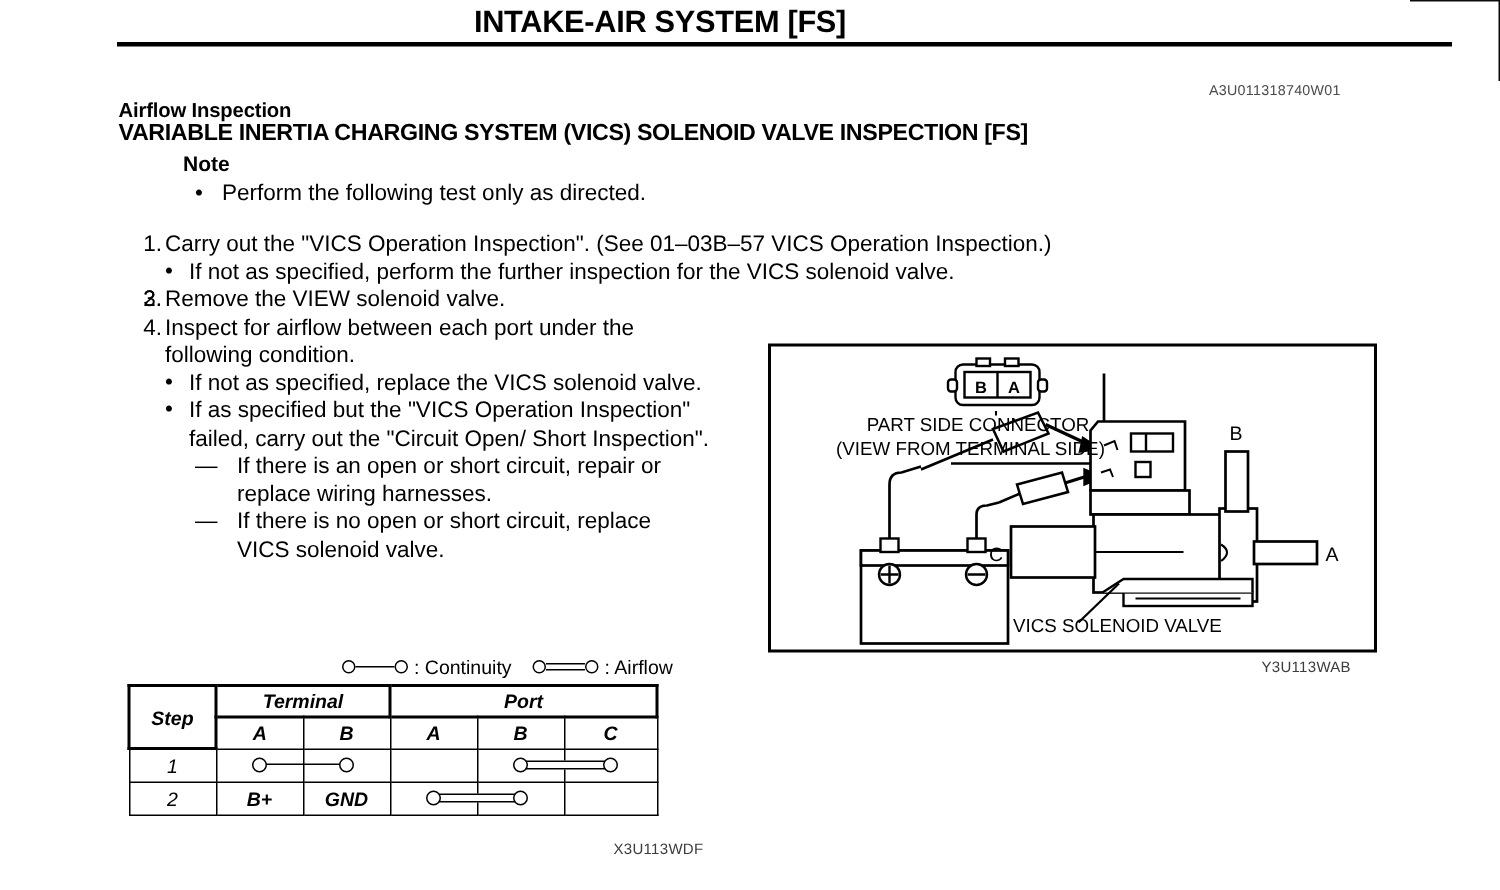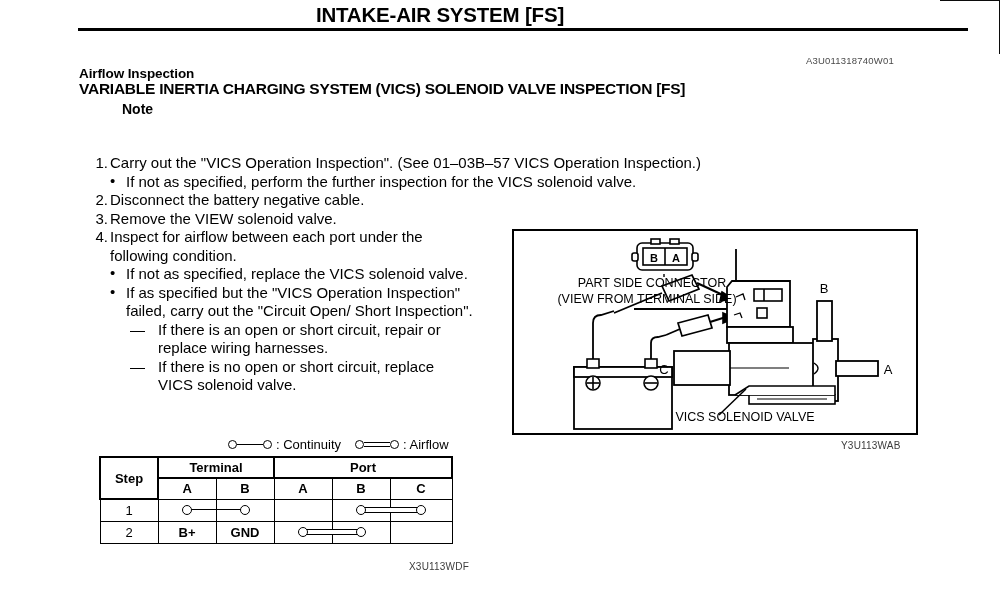--- a/index.html
+++ b/index.html
@@ -136,23 +136,24 @@
   .sym .dbl {
     width: 26px; height: 5px;
     border-top: 1.6px solid #000;
     border-bottom: 1.6px solid #000;
     background: #fff;
   }
 
   
   .tbl {
     position: absolute;
-    left: 99px; top: 456px;
+    left: 85px; top: 456px;
     border-collapse: collapse;
     font-size: 13px;
+    font-style: italic;
   }
   .tbl td, .tbl th {
     border: 1.3px solid #000;
     text-align: center;
     vertical-align: middle;
     font-weight: bold;
     padding: 0;
     height: 21px;
   }
   .tbl .w-step { width: 58px; }
@@ -226,35 +227,37 @@
 
   <div class="scan-corner"></div>
 
   <div class="page-title">INTAKE-AIR SYSTEM [FS]</div>
   <div class="header-rule"></div>
   <div class="section-title">VARIABLE INERTIA CHARGING SYSTEM (VICS) SOLENOID VALVE INSPECTION [FS]</div>
   <div class="doc-code">A3U011318740W01</div>
   <div class="sub-title">Airflow Inspection</div>
 
   <div class="note-head">Note</div>
+  <div class="note-bullet">
+    <span class="b">•</span><span>Perform the following test only as directed.</span>
+  </div>
 
   <div class="steps">
 
     <div class="step">
       <span class="num">1.</span>
       <span>Carry out the "VICS Operation Inspection". (See 01–03B–57 VICS Operation Inspection.)</span>
     </div>
     <div class="substep">
       <span class="dot">•</span>
       <span>If not as specified, perform the further inspection for the VICS solenoid valve.</span>
     </div>
 
     <div class="step">
       <span class="num">2.</span>
-      <span>Disconnect the battery negative cable.</span>
     </div>
 
     <div class="step">
       <span class="num">3.</span>
       <span>Remove the VIEW solenoid valve.</span>
     </div>
 
     <div class="step narrow">
       <span class="num">4.</span>
       <span>Inspect for airflow between each port under the following condition.</span>

